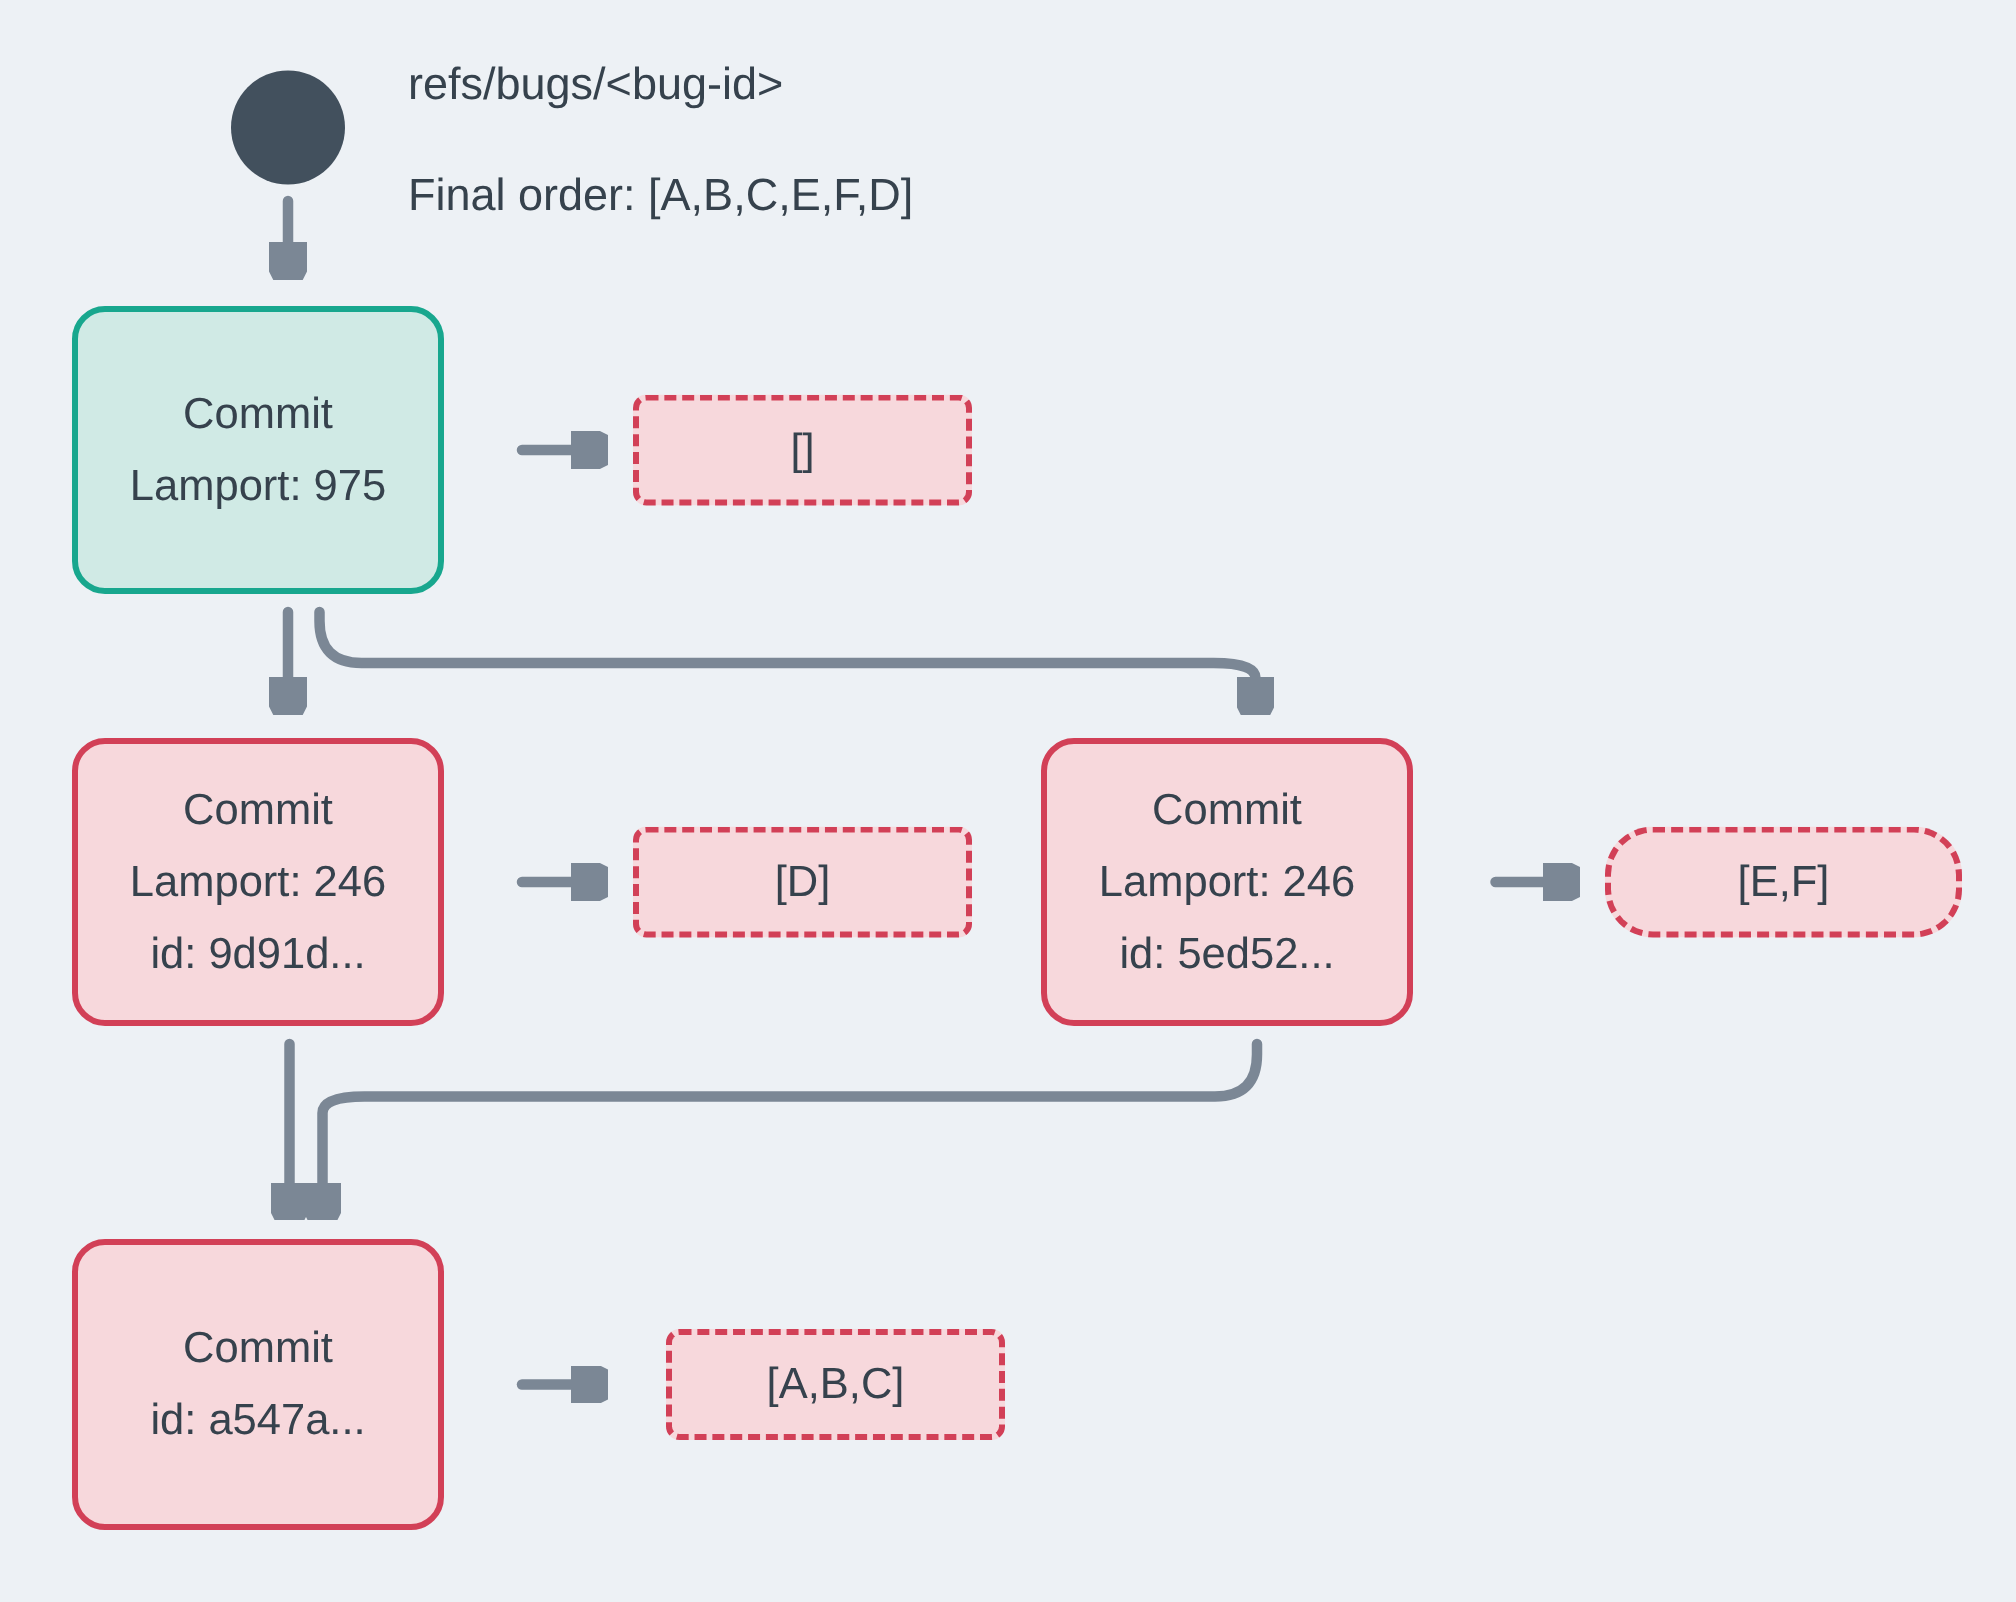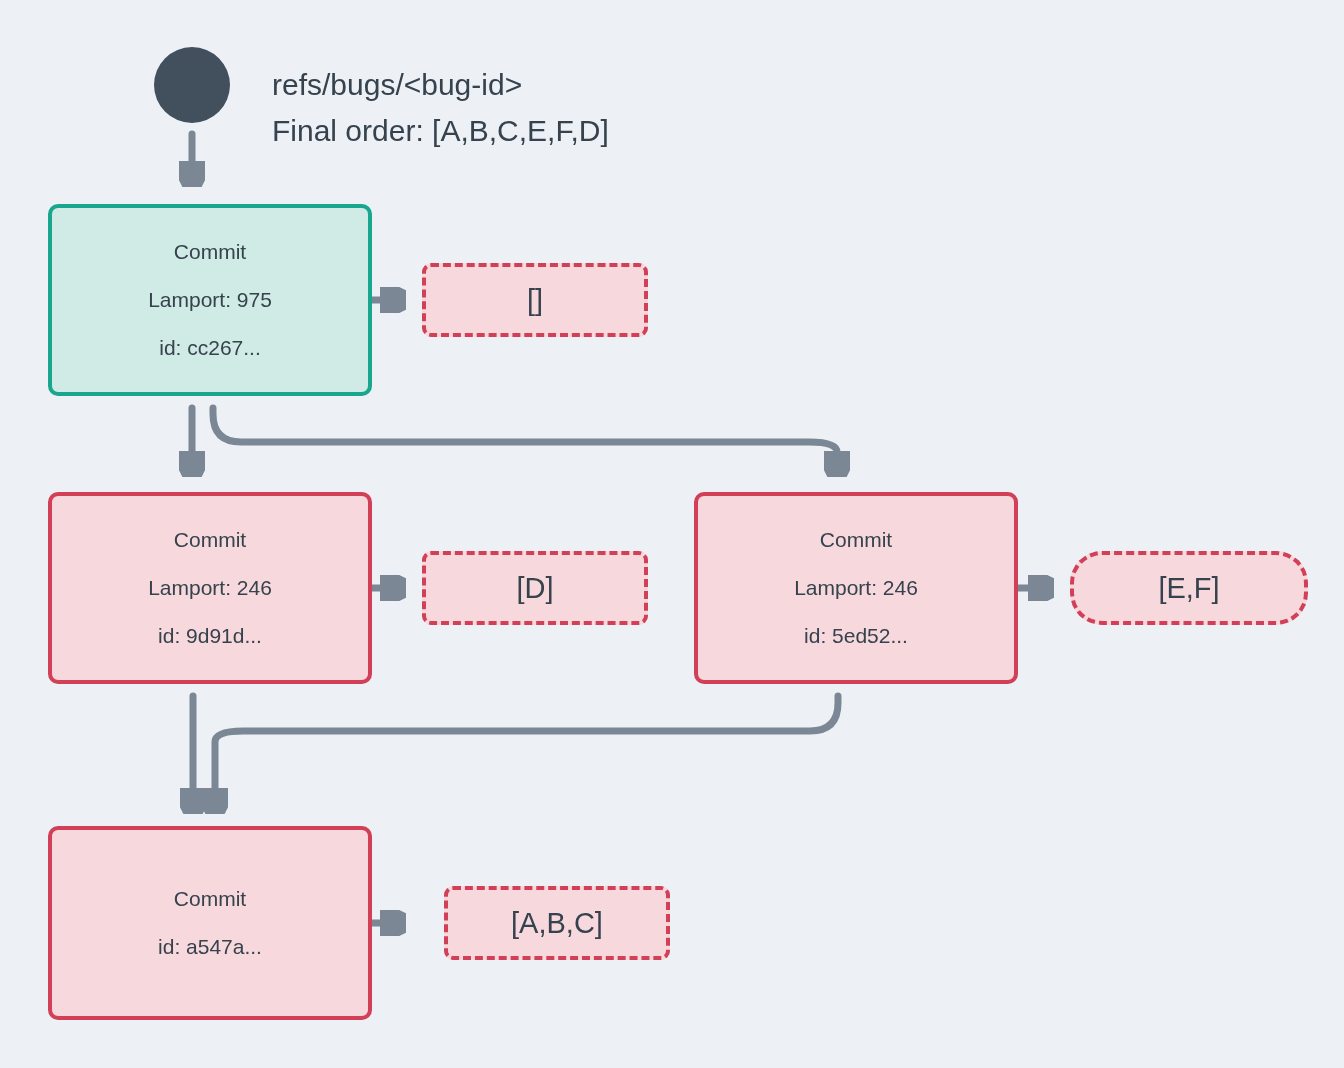--- a/index.html
+++ b/index.html
@@ -35,46 +35,46 @@
     left: 154px;
     top: 47px;
     width: 76px;
     height: 76px;
     border-radius: 50%;
     background: var(--slate, #42505d);
   }
   .ref-name {
     position: absolute;
     left: 272px;
-    top: 68px;
+    top: 40px;
     font-size: 30px;
     font-weight: 400;
     color: var(--text, #36424d);
     white-space: nowrap;
   }
   .final-order {
     position: absolute;
     left: 272px;
     top: 114px;
     font-size: 30px;
     font-weight: 400;
     color: var(--text, #36424d);
     white-space: nowrap;
   }
   .commit {
     position: absolute;
-    width: 324px;
+    width: 248px;
     height: 192px;
     box-sizing: border-box;
-    border-radius: 10px;
+    border-radius: 22px;
     display: flex;
     flex-direction: column;
     align-items: center;
     justify-content: center;
-    font-size: 21px;
+    font-size: 29px;
     line-height: 48px;
     color: var(--text, #36424d);
     text-align: center;
   }
   .commit.teal {
     background: var(--teal-fill, #d0eae5);
     border: 4px solid var(--teal-border, #18a78e);
   }
   .commit.pink {
     background: var(--pink-fill, #f7d8dc);
@@ -118,21 +118,20 @@
   </svg>
 
   <div class="head-circle"></div>
 
   <div class="ref-name">refs/bugs/&lt;bug-id&gt;</div>
   <div class="final-order">Final order: [A,B,C,E,F,D]</div>
 
   <div class="commit teal" style="left:48px; top:204px;">
     <div>Commit</div>
     <div>Lamport: 975</div>
-    <div>id: cc267...</div>
   </div>
   <div class="payload" style="left:422px; top:263px;">[]</div>
 
   <div class="commit pink" style="left:48px; top:492px;">
     <div>Commit</div>
     <div>Lamport: 246</div>
     <div>id: 9d91d...</div>
   </div>
   <div class="payload" style="left:422px; top:551px;">[D]</div>
 

